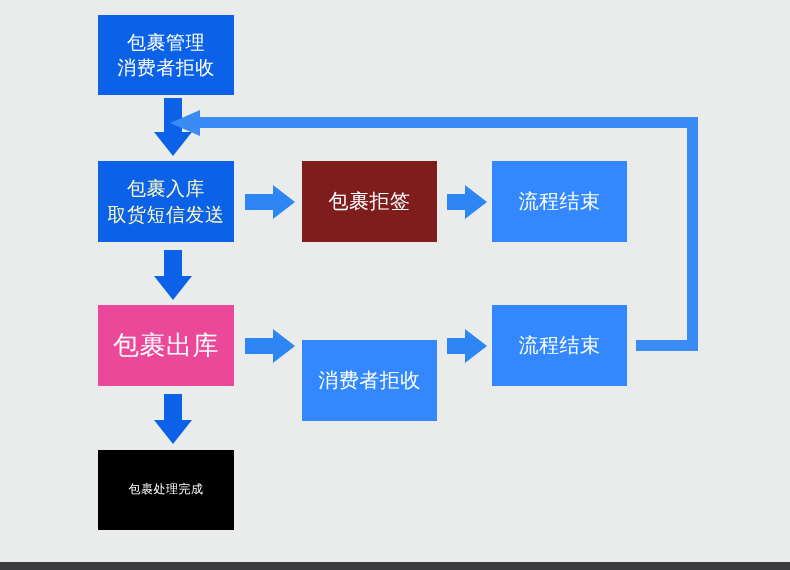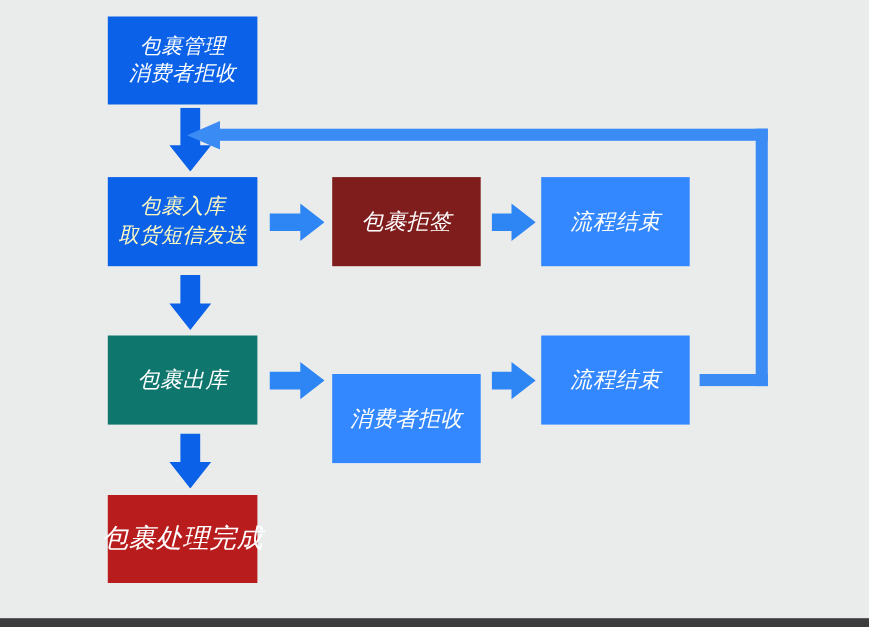--- a/index.html
+++ b/index.html
@@ -2,21 +2,21 @@
 <html><head>
 <meta charset="utf-8">
 <style>
   html,body{margin:0;padding:0;}
   body{
     width:790px;height:570px;
     background:#eaecec;
     font-family:"DejaVu Sans","Liberation Sans",sans-serif;
     overflow:hidden;
   }
-  #canvas{position:relative;width:790px;height:570px;font-style:italic;}
+  #canvas{position:relative;width:790px;height:570px;}
 
   .node{
     position:absolute;
     display:flex;
     flex-direction:column;
     align-items:center;
     justify-content:center;
     color:#ffffff;
     line-height:1.32;
     text-align:center;
@@ -50,30 +50,30 @@
     <div class="node primary" style="left: 98px; top: 161px; width: 136px; height: 81px; background: rgb(11, 98, 232); color: #fef9c3; font-size: 19px;">
       <span class="line">包裹入库</span>
       <span class="line">取货短信发送</span>
     </div>
     <div class="node branch" style="left: 302px; top: 161px; width: 135px; height: 81px; background: #7f1d1d; color: rgb(255, 255, 255); font-size: 20px;">
       <span class="line">包裹拒签</span>
     </div>
     <div class="node branch" style="left: 492px; top: 161px; width: 135px; height: 81px; background: rgb(51, 136, 255); color: rgb(255, 255, 255); font-size: 20px;">
       <span class="line">流程结束</span>
     </div>
-    <div class="node primary" style="left: 98px; top: 305px; width: 136px; height: 81px; background: #0f766e; color: rgb(255, 255, 255); font-size: 20px;">
+    <div class="node primary" style="left: 98px; top: 305px; width: 136px; height: 81px; background: #ec4899; color: rgb(255, 255, 255); font-size: 26px;">
       <span class="line">包裹出库</span>
     </div>
     <div class="node branch" style="left: 302px; top: 305px; width: 135px; height: 81px; background: rgb(51, 136, 255); color: rgb(255, 255, 255); font-size: 20px; margin-top: 35px;">
       <span class="line">消费者拒收</span>
     </div>
     <div class="node branch" style="left: 492px; top: 305px; width: 135px; height: 81px; background: rgb(51, 136, 255); color: rgb(255, 255, 255); font-size: 20px;">
       <span class="line">流程结束</span>
     </div>
-    <div class="node primary" style="left: 98px; top: 450px; width: 136px; height: 80px; background: #b91c1c; color: rgb(255, 255, 255); font-size: 24px;">
+    <div class="node primary" style="left: 98px; top: 450px; width: 136px; height: 80px; background: #000000; color: rgb(255, 255, 255); font-size: 12px;">
       <span class="line">包裹处理完成</span>
     </div>
     <svg class="arrow-down" width="52" height="58" viewBox="0 0 52 58" style="left: 147px; top: 98px;">
       <polygon points="17,0 35,0 35,34 45,34 26,58 7,34 17,34" fill="#0b62e8"></polygon>
     </svg>
     <svg class="arrow-down" width="52" height="50" viewBox="0 0 52 50" style="left: 147px; top: 250px;">
       <polygon points="17,0 35,0 35,26 45,26 26,50 7,26 17,26" fill="#0b62e8"></polygon>
     </svg>
     <svg class="arrow-down" width="52" height="50" viewBox="0 0 52 50" style="left: 147px; top: 394px;">
       <polygon points="17,0 35,0 35,26 45,26 26,50 7,26 17,26" fill="#0b62e8"></polygon>

